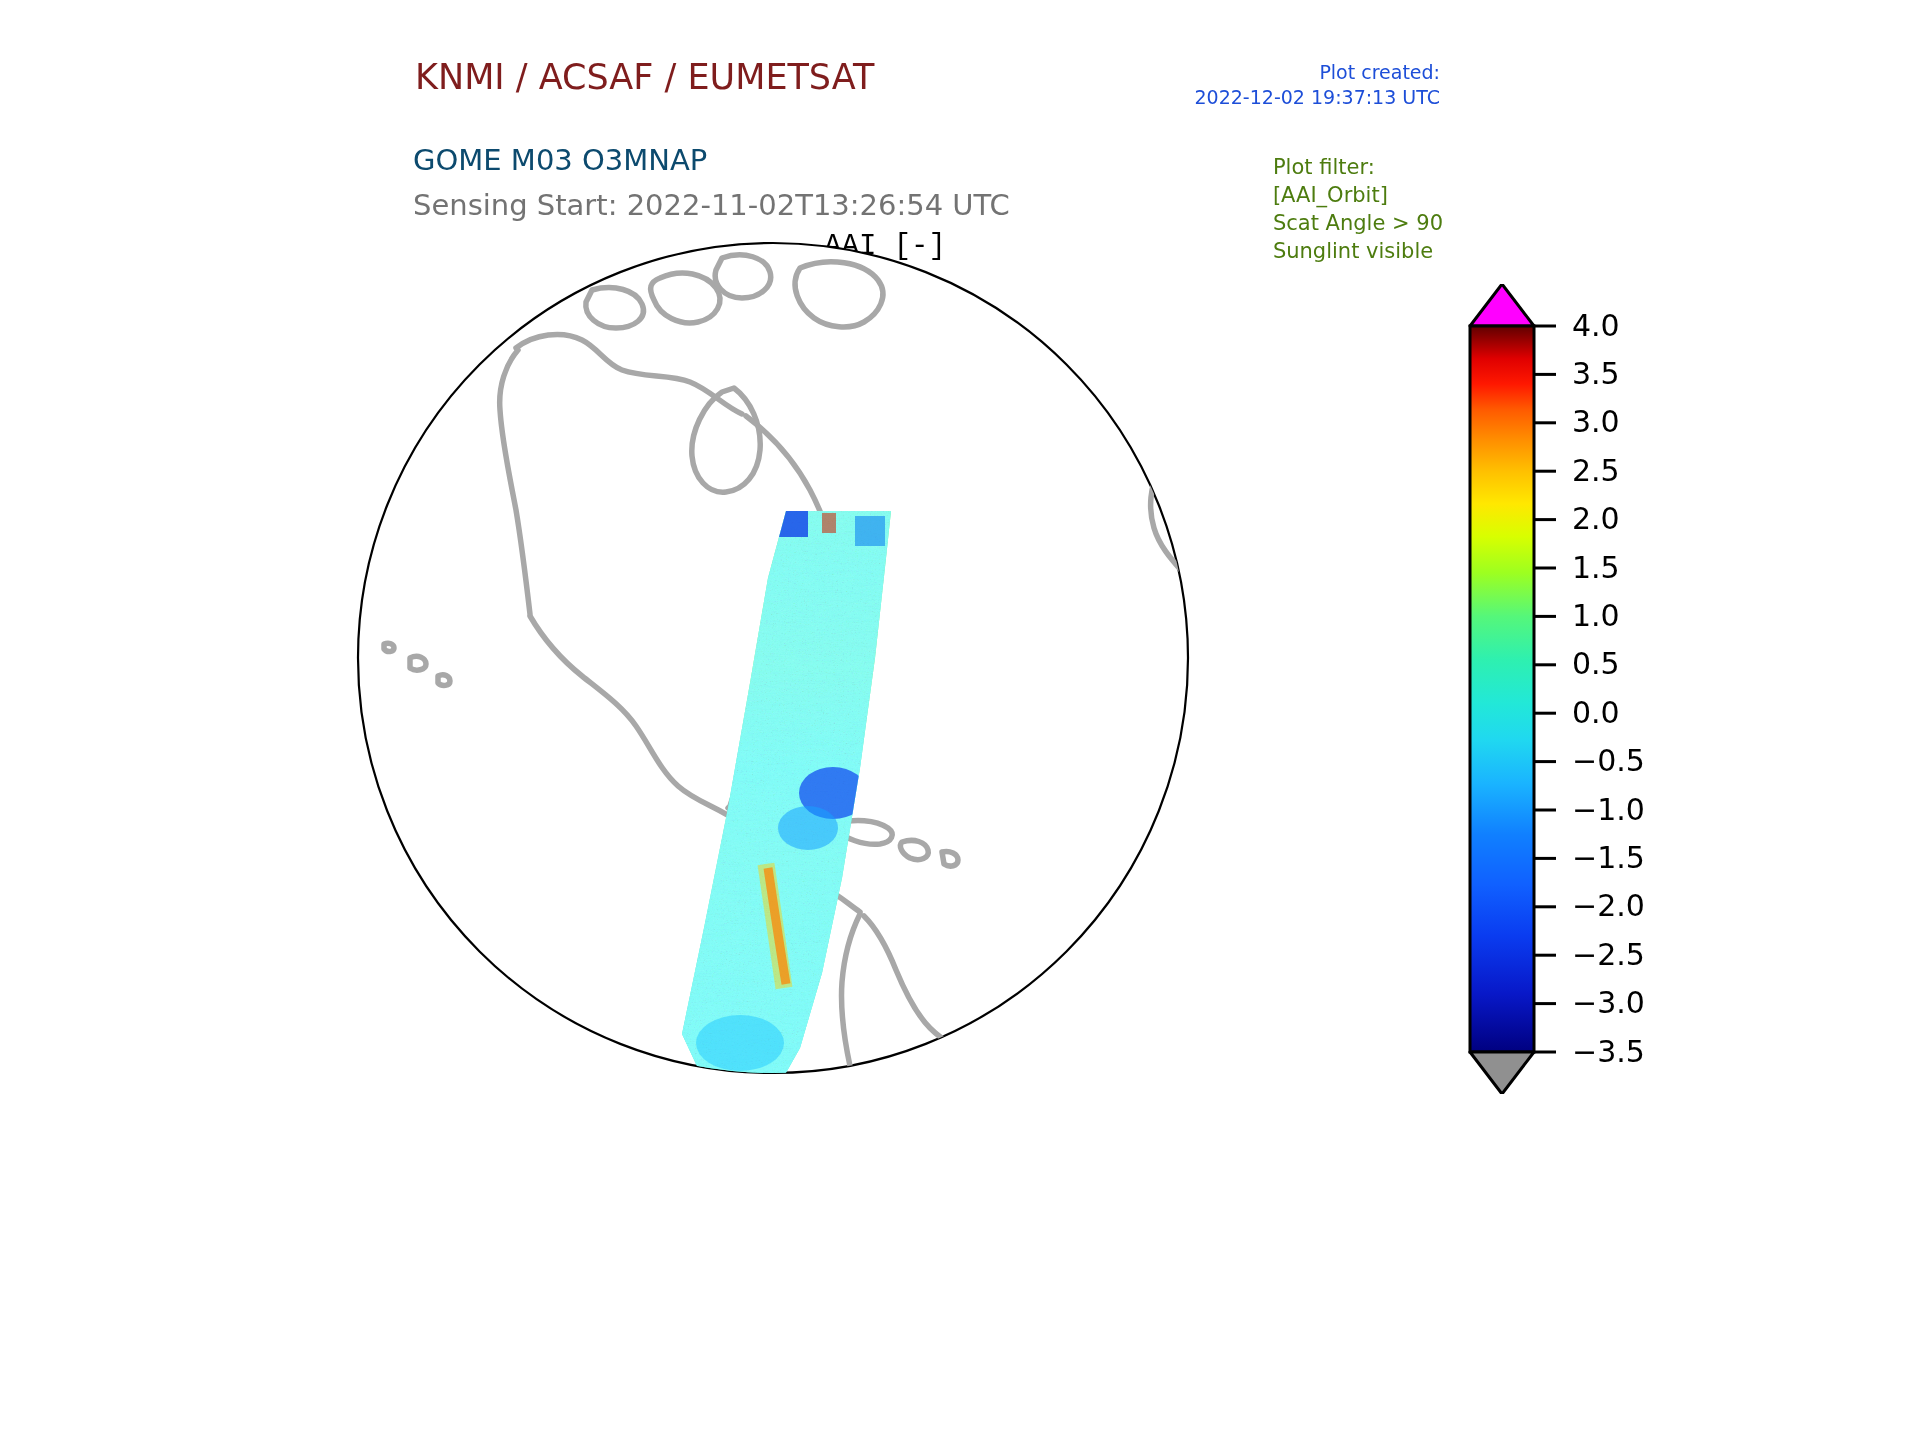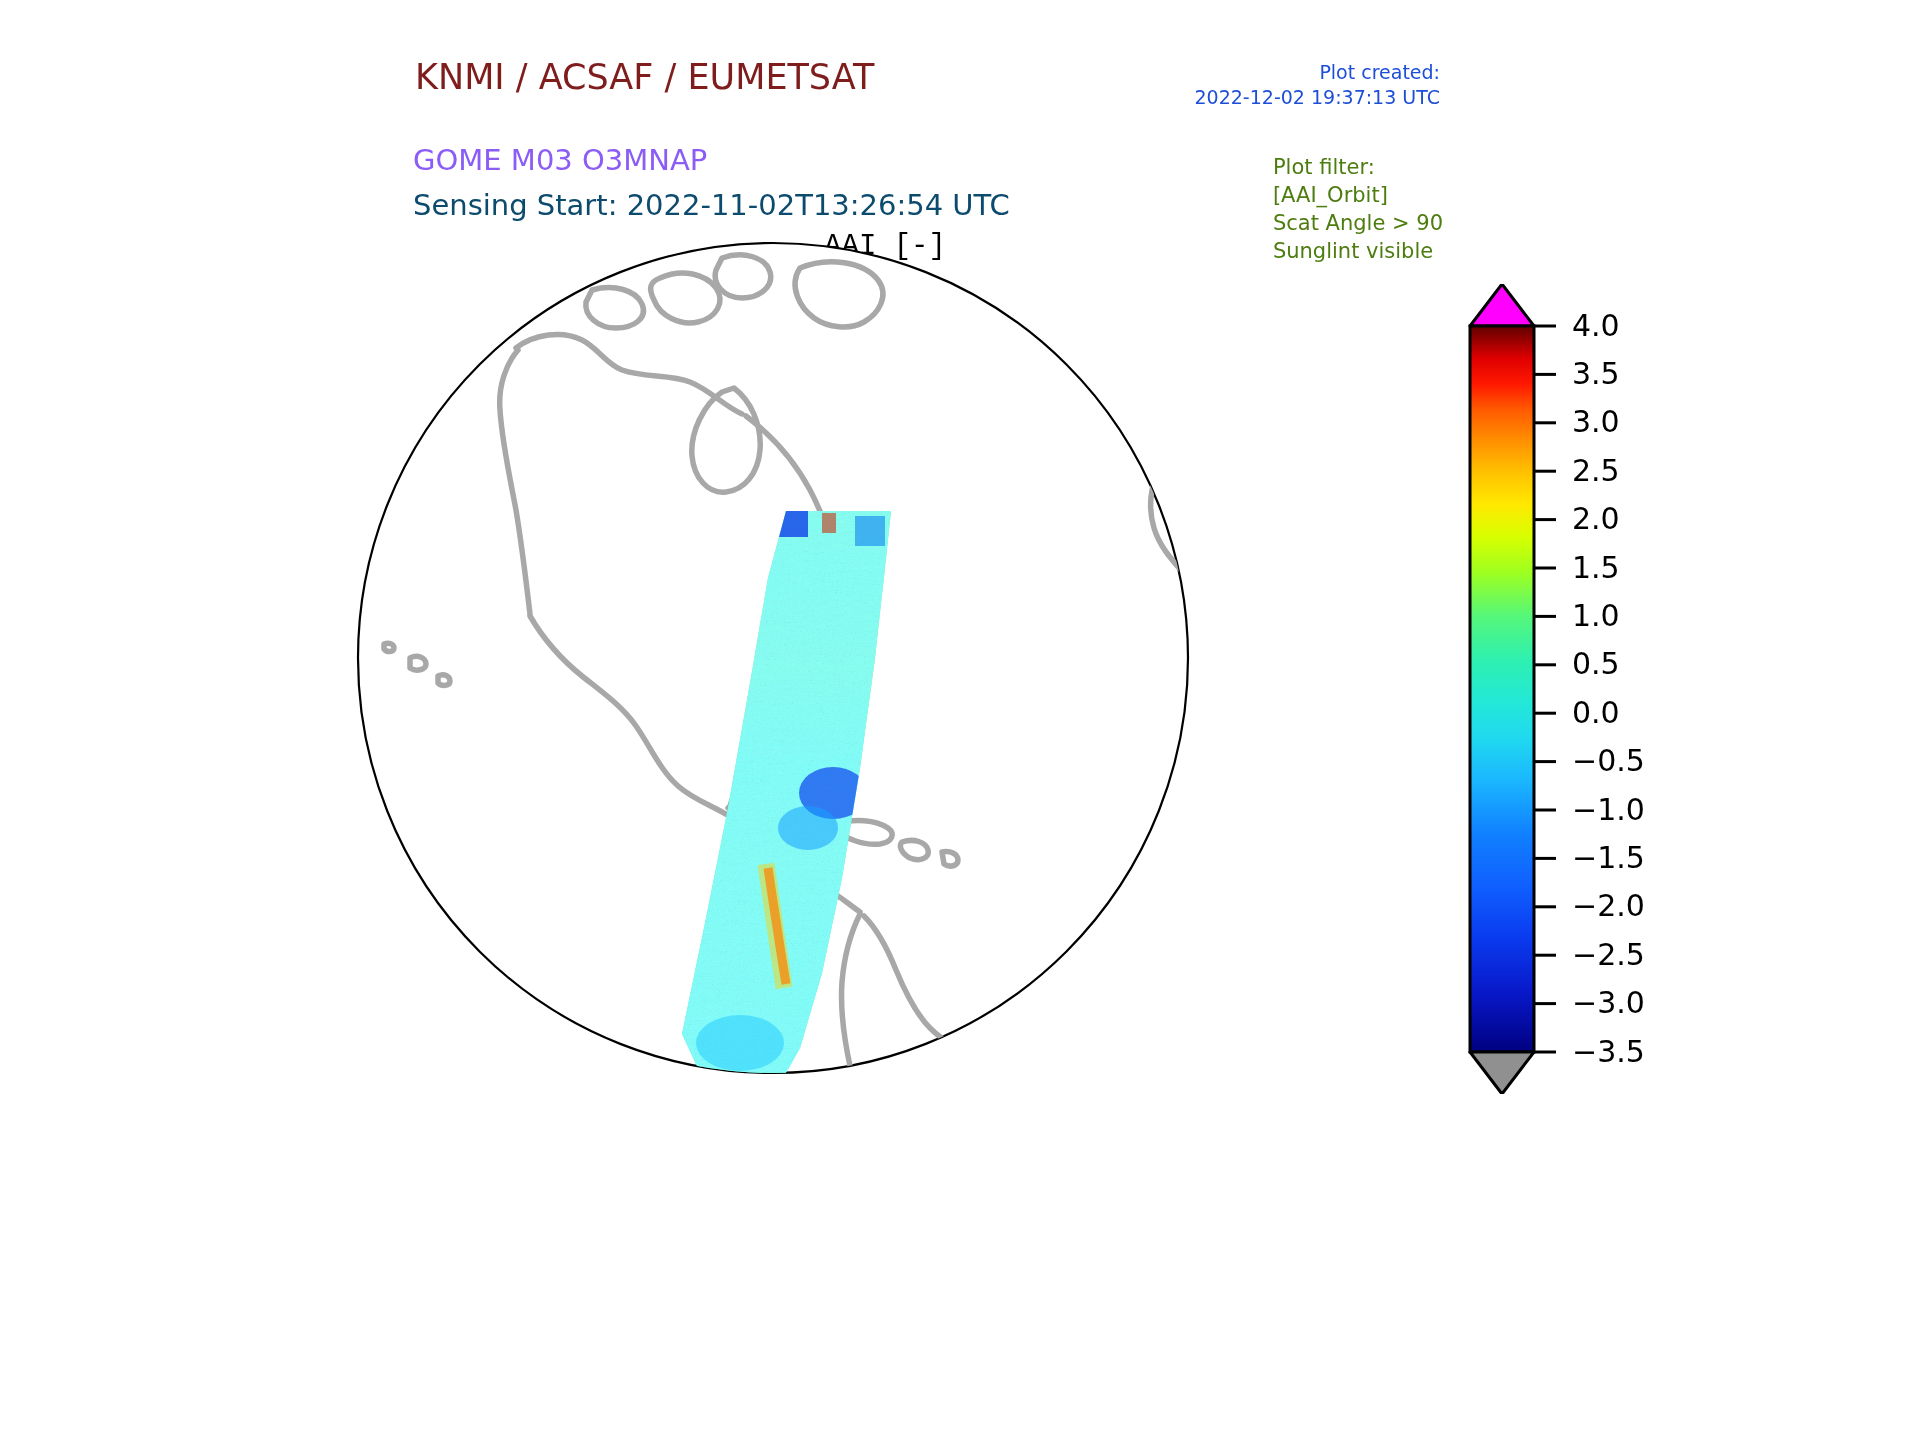--- a/index.html
+++ b/index.html
@@ -34,29 +34,29 @@
     font-size: 19px;
     color: #1d4ed8;
     line-height: 1.30;
     white-space: nowrap;
   }
   #product-title {
     position: absolute;
     left: 413px;
     top: 143px;
     font-size: 29px;
-    color: #8b5cf6;
+    color: #0c4a6e;
     white-space: nowrap;
   }
   #sensing-start {
     position: absolute;
     left: 413px;
     top: 188px;
     font-size: 29px;
-    color: #0c4a6e;
+    color: #737373;
     white-space: nowrap;
   }
   #axis-title {
     position: absolute;
     left: 0;
     right: 0;
     top: 230px;
     text-align: center;
     font-size: 29px;
     color: #000000;

